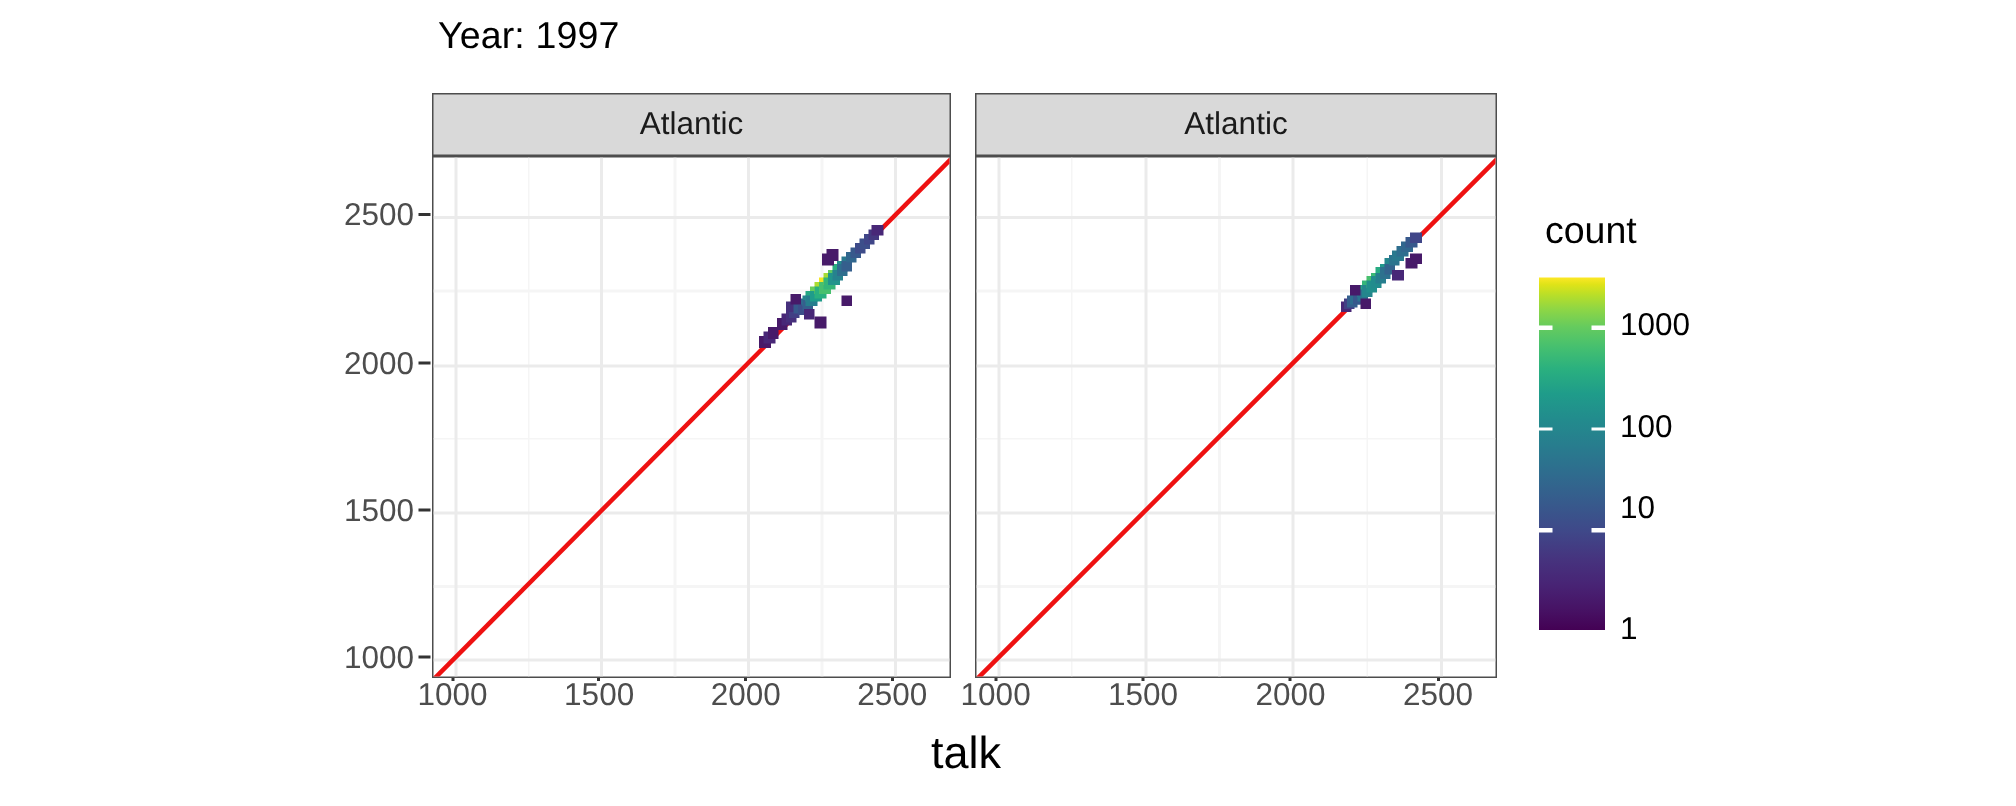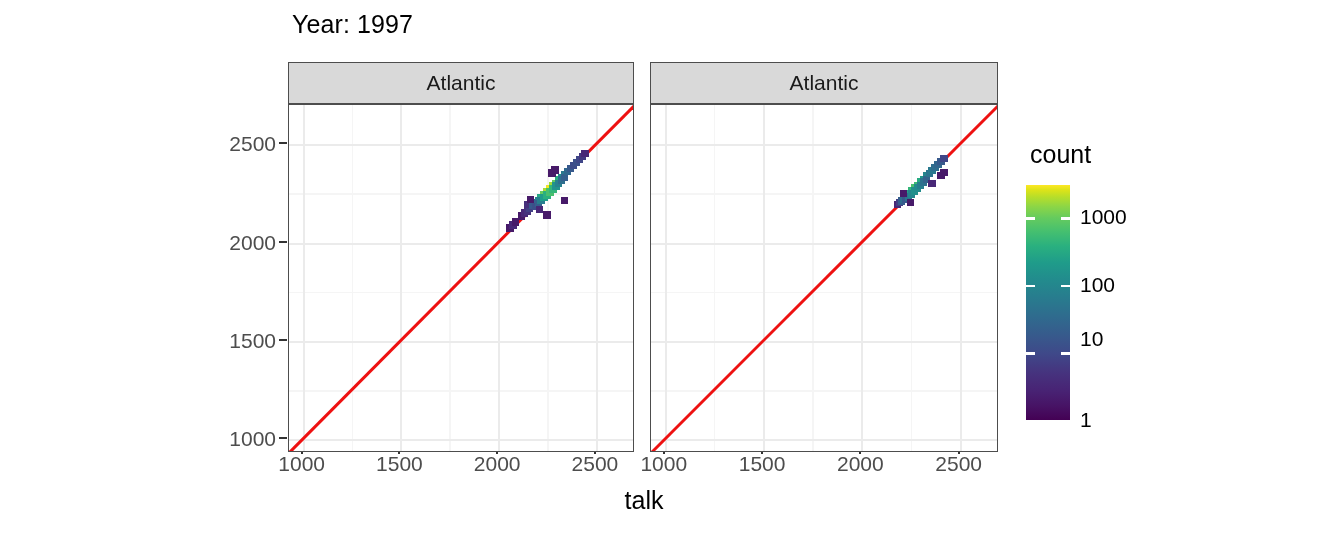--- a/index.html
+++ b/index.html
@@ -16,21 +16,21 @@
   .plot-title{
     position:absolute;
     left:292px; top:10px;
     font-size:25px; color:#000000;
     white-space:nowrap;
     letter-spacing:.1px;
   }
   .xlab{
     position:absolute;
     left:288px; top:486px; width:712px;
-    text-align:center;font-size:25px;color:#000;
+    text-align:center;font-size:30px;color:#000;
   }
 
   
   .ytick{
     position:absolute; right:0; width:56px;
     text-align:right;font-size:21px;color:#4d4d4d;
     transform:translateY(-11px);
   }
   .ytickmark{position:absolute;left:279px;width:8px;height:2px;background:#333;}
   .xtick{

